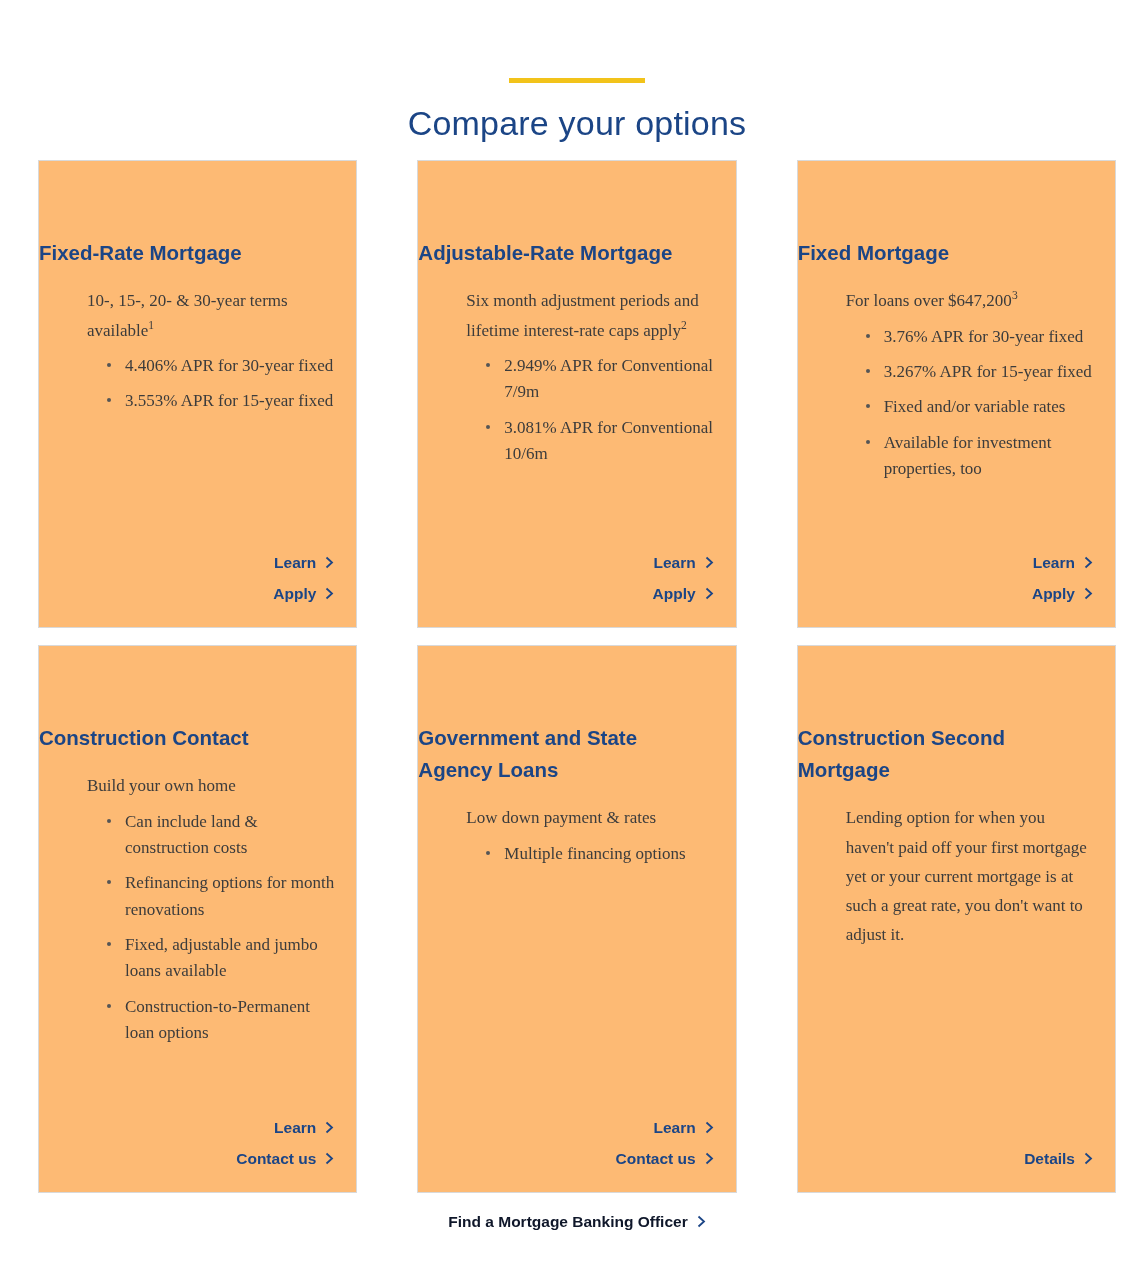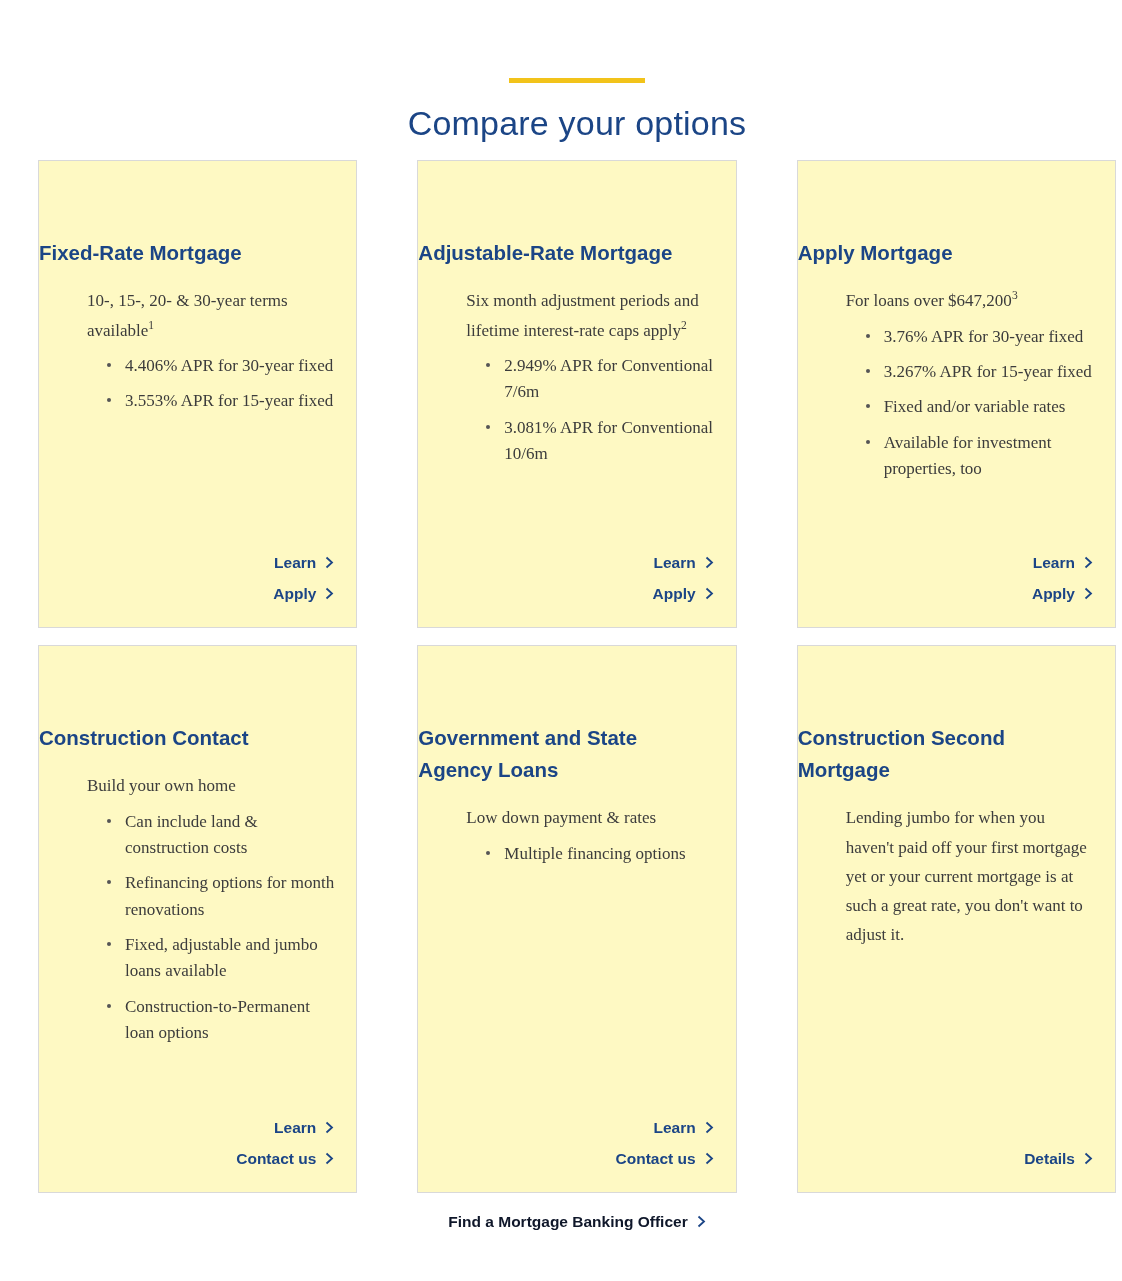--- a/index.html
+++ b/index.html
@@ -47,21 +47,21 @@
     position: relative;
     margin-top: 18px;
     padding: 0 22px;
     display: grid;
     grid-template-columns: repeat(3, 1fr);
     column-gap: 60px;
     row-gap: 17px;
   }
   .card {
     border: 1px solid #d9d9d9;
-    background: #fef9c3;
+    background: #fdba74;
     position: relative;
     box-sizing: border-box;
     min-height: 468px;
     padding: 20px 22px 22px 22px;
     display: flex;
     flex-direction: column;
   }
   .card.short {
     min-height: 548px;
   }
@@ -183,35 +183,35 @@
           <a class="card-link" href="#"><span>Apply</span><span class="chev"><svg width="9" height="13" viewBox="0 0 9 13">
                 <polyline points="1.5,1.5 7,6.5 1.5,11.5" fill="none" stroke="#1b4586" stroke-width="1.8"></polyline>
               </svg></span></a>
         </div>
       </div>
       <div class="card">
         <div class="card-title">Adjustable-Rate Mortgage</div>
         <div class="card-body">
           <p class="card-lead">Six month adjustment periods and lifetime interest-rate caps apply<sup>2</sup></p>
           <ul>
-            <li>2.949% APR for Conventional 7/6m</li>
+            <li>2.949% APR for Conventional 7/9m</li>
             <li>3.081% APR for Conventional 10/6m</li>
           </ul>
         </div>
         <div class="card-links">
           <a class="card-link" href="#"><span>Learn</span><span class="chev"><svg width="9" height="13" viewBox="0 0 9 13">
                 <polyline points="1.5,1.5 7,6.5 1.5,11.5" fill="none" stroke="#1b4586" stroke-width="1.8"></polyline>
               </svg></span></a>
           <a class="card-link" href="#"><span>Apply</span><span class="chev"><svg width="9" height="13" viewBox="0 0 9 13">
                 <polyline points="1.5,1.5 7,6.5 1.5,11.5" fill="none" stroke="#1b4586" stroke-width="1.8"></polyline>
               </svg></span></a>
         </div>
       </div>
       <div class="card">
-        <div class="card-title">Apply Mortgage</div>
+        <div class="card-title">Fixed Mortgage</div>
         <div class="card-body">
           <p class="card-lead">For loans over $647,200<sup>3</sup></p>
           <ul>
             <li>3.76% APR for 30-year fixed</li>
             <li>3.267% APR for 15-year fixed</li>
             <li>Fixed and/or variable rates</li>
             <li>Available for investment properties, too</li>
           </ul>
         </div>
         <div class="card-links">
@@ -256,21 +256,21 @@
                 <polyline points="1.5,1.5 7,6.5 1.5,11.5" fill="none" stroke="#1b4586" stroke-width="1.8"></polyline>
               </svg></span></a>
           <a class="card-link" href="#"><span>Contact us</span><span class="chev"><svg width="9" height="13" viewBox="0 0 9 13">
                 <polyline points="1.5,1.5 7,6.5 1.5,11.5" fill="none" stroke="#1b4586" stroke-width="1.8"></polyline>
               </svg></span></a>
         </div>
       </div>
       <div class="card short">
         <div class="card-title">Construction Second Mortgage</div>
         <div class="card-body">
-          <p class="card-lead">Lending jumbo for when you haven't paid off your first mortgage yet or your current mortgage is at such a great rate, you don't want to adjust it.</p>
+          <p class="card-lead">Lending option for when you haven't paid off your first mortgage yet or your current mortgage is at such a great rate, you don't want to adjust it.</p>
         </div>
         <div class="card-links">
           <a class="card-link" href="#"><span>Details</span><span class="chev"><svg width="9" height="13" viewBox="0 0 9 13">
                 <polyline points="1.5,1.5 7,6.5 1.5,11.5" fill="none" stroke="#1b4586" stroke-width="1.8"></polyline>
               </svg></span></a>
         </div>
       </div>
     </div>
 
   <div class="footer-link-wrap">

